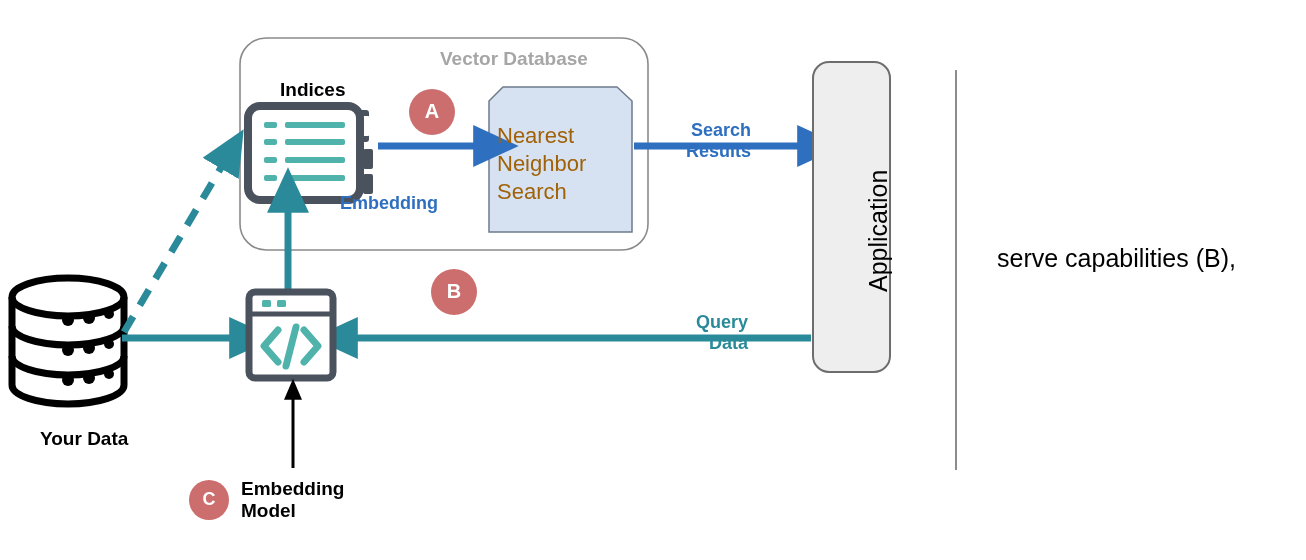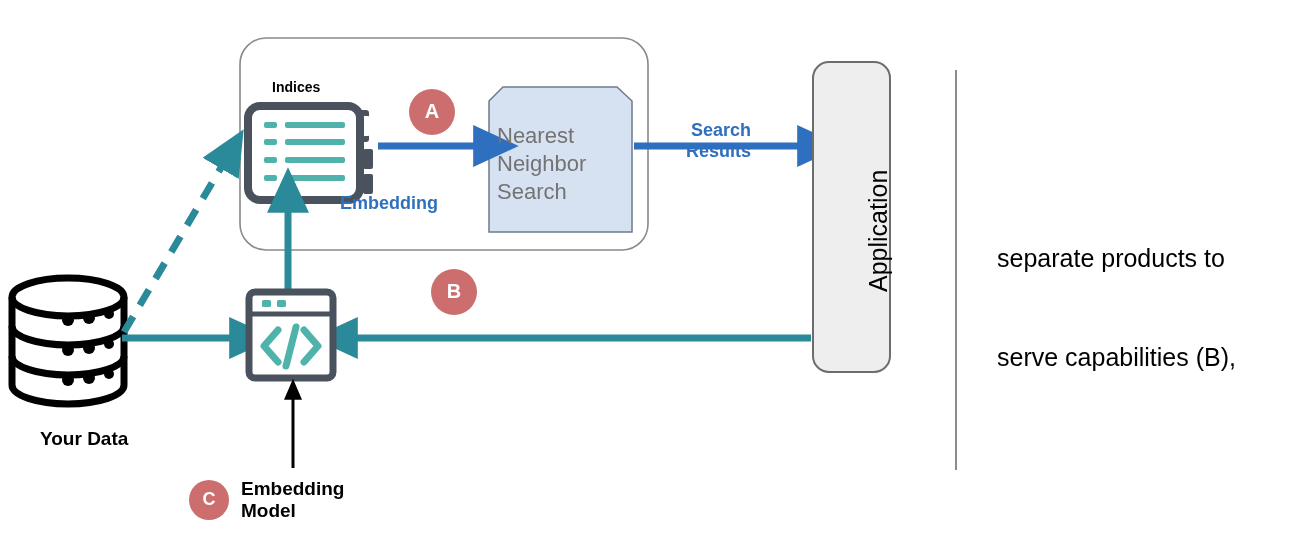--- a/index.html
+++ b/index.html
@@ -32,21 +32,21 @@
   .label-bold {
     font-weight: bold;
     color: #000000;
   }
   .vdb-title {
     font-weight: bold;
     color: #a6a6a6;
     font-size: 19px;
   }
   .nns-text {
-    color: #737373;
+    color: #a16207;
     font-size: 22px;
     line-height: 1.28;
     text-align: left;
   }
   .blue-label {
     font-weight: bold;
     color: #2f6fc0;
     font-size: 18px;
   }
   .teal-label {
@@ -198,46 +198,48 @@
     </g>
     <g>
       <circle cx="209" cy="500" r="20" fill="#cc6e6e"></circle>
     </g>
 
     <g>
       <line x1="956" y1="70" x2="956" y2="470" stroke="#8c8c8c" stroke-width="2"></line>
     </g>
   </svg>
 
-
-  <div class="txt label-bold" style="left:272px; top:79px; font-size:14px;">Indices</div>
+  <div class="txt vdb-title" style="left:440px; top:48px;">Vector Database</div>
+
+  <div class="txt label-bold" style="left:280px; top:79px; font-size:19px;">Indices</div>
 
   <div class="txt nns-text" style="left:497px; top:122px; width:130px;">Nearest
 Neighbor
 Search</div>
 
   <div class="txt blue-label" style="left:340px; top:193px;">Embedding</div>
 
   <div class="txt blue-label" style="left:671px; top:120px; text-align:right; width:80px;">Search
 Results</div>
 
+  <div class="txt teal-label" style="left:676px; top:312px; text-align:right; width:72px;">Query
+Data</div>
 
   <div class="app-label" style="left:864px; top:292px;">Application</div>
 
   <div class="txt label-bold" style="left:40px; top:428px; font-size:19px;">Your Data</div>
 
 
   <div class="txt label-bold" style="left:241px; top:478px; font-size:19px;">Embedding
 Model</div>
 
   <div class="badge-letter" style="left:412px; top:100px;">A</div>
 
   <div class="badge-letter" style="left:434px; top:280px;">B</div>
 
   <div class="badge-letter" style="left:189px; top:489px; font-size:18px;">C</div>
 
   <div class="caption" style="left:997px; top:175px;">
-    <div>separate products to</div>
     <div>serve capabilities (B),</div>
     
   </div>
 
 </div>
 
 </body></html>

